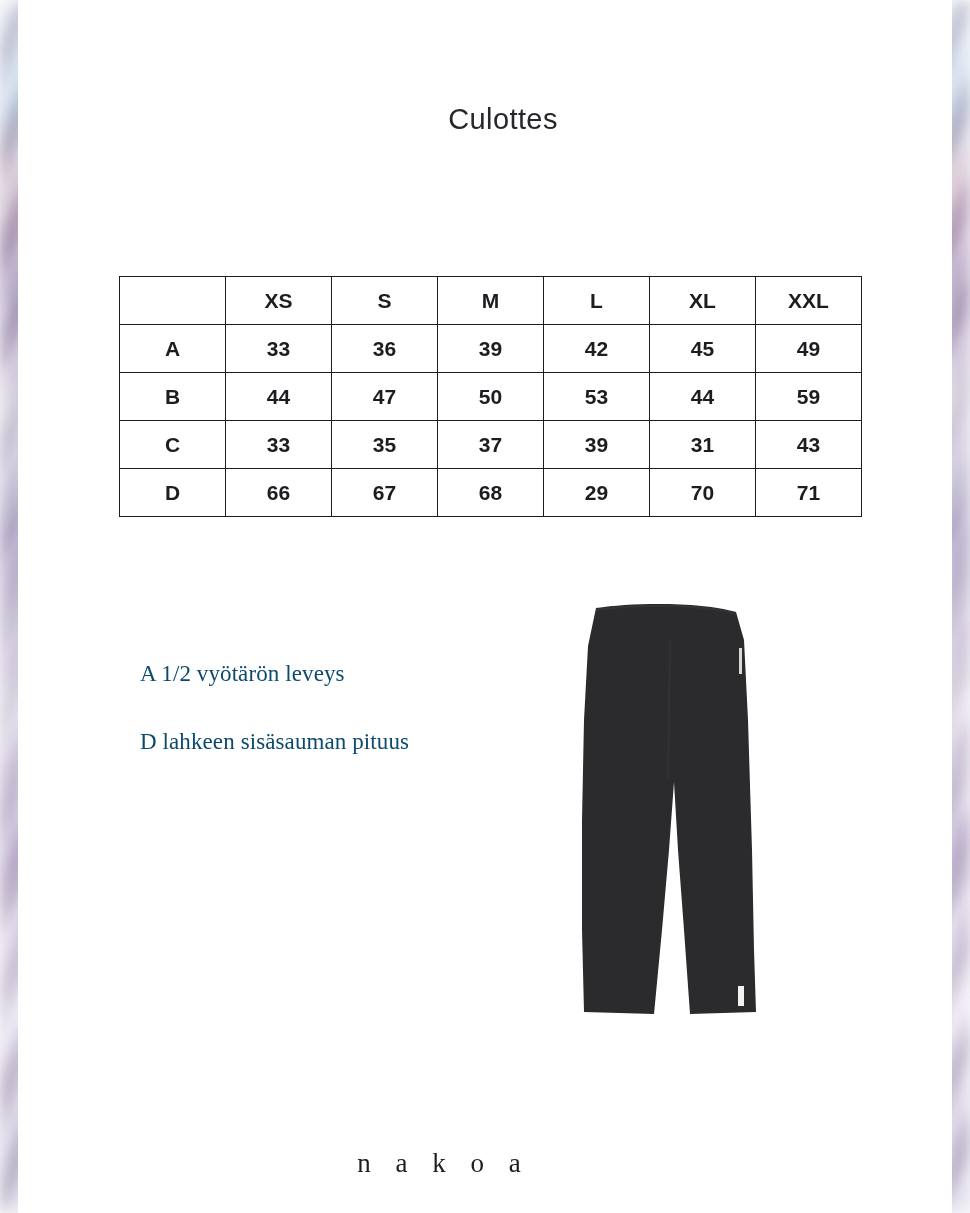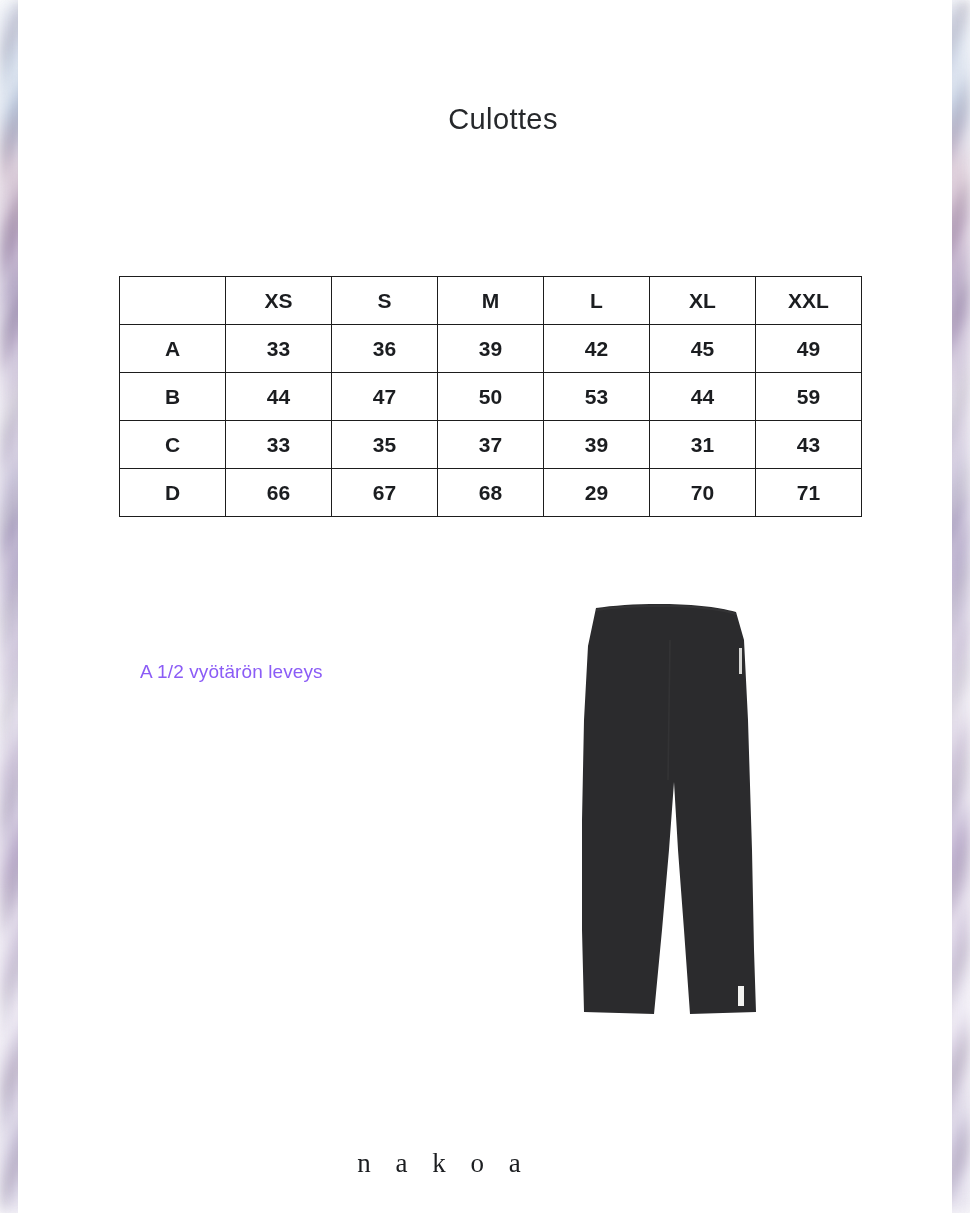--- a/index.html
+++ b/index.html
@@ -140,28 +140,28 @@
   .size-table .row-label { font-weight: 700; }
 
   
   .legend {
     position: absolute;
     left: 122px;
     top: 662px;
     width: 430px;
   }
   .legend-item {
-    font-size: 19px;
+    font-size: 23px;
     font-weight: 400;
-    color: #8b5cf6;
+    color: #0c4a6e;
     line-height: 1;
     margin-bottom: 45px;
     letter-spacing: 0.1px;
     white-space: nowrap;
-    font-family: Liberation Sans, sans-serif;
+    font-family: Liberation Serif, serif;
   }
 
   
   .garment {
     position: absolute;
     left: 520px;
     top: 600px;
     width: 280px;
     height: 445px;
   }
@@ -248,20 +248,21 @@
         <td>68</td>
         <td>29</td>
         <td>70</td>
         <td>71</td>
       </tr>
     </tbody>
   </table>
 
   <div class="legend">
     <div class="legend-item">A 1/2 vyötärön leveys</div>
+    <div class="legend-item">D lahkeen sisäsauman pituus</div>
   </div>
 
   <div class="garment">
     <svg width="280" height="445" viewBox="0 0 280 445" xmlns="http://www.w3.org/2000/svg">
 
       <path d="M58 8
                C 96 2, 166 2, 198 12
                L 206 40
                L 210 120
                L 214 250

